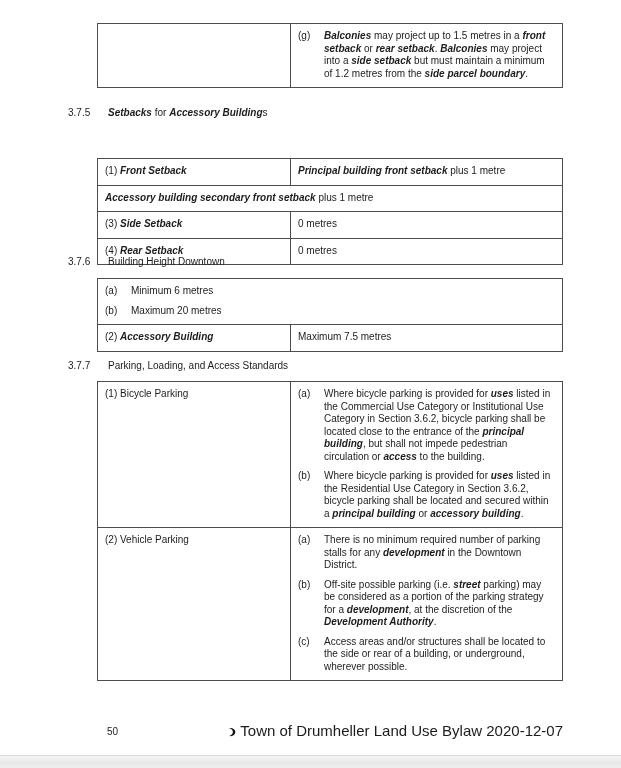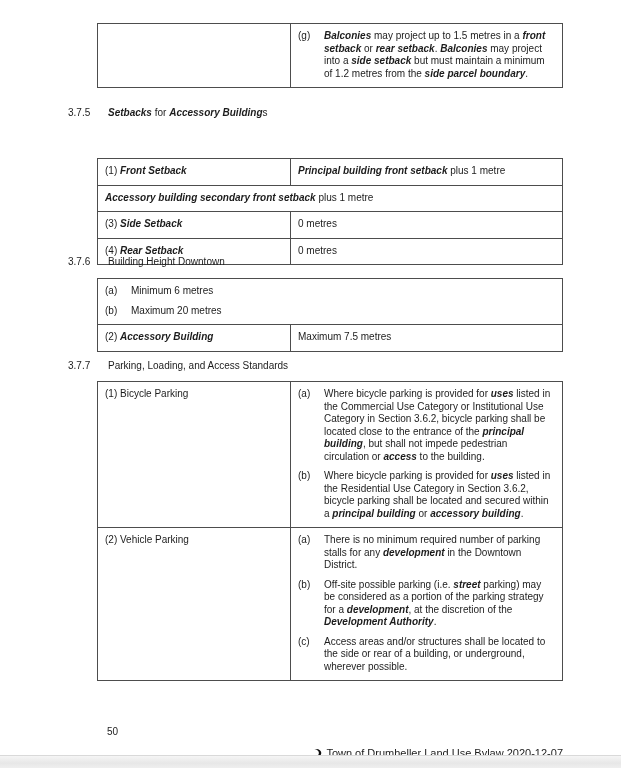--- a/index.html
+++ b/index.html
@@ -33,21 +33,21 @@
   .item:last-child { margin-bottom:0; }
   .ilabel { width:26px; flex:none; }
   .itext { flex:1; min-width:0; }
 
   .bi { font-weight:bold; font-style:italic; }
 
   
   .footer-page { position:absolute; left:95px; top:726px; font-size:10px;margin-left:12px; }
   .footer-right {
     position:absolute; right:58px; top:725px;
-    display:flex; align-items:center; gap:4px; font-size:11px;margin-top:22px;
+    display:flex; align-items:center; gap:4px; font-size:15px;
   }
   .logo { display:inline-block; width:10px; height:10px; }
 
   
   .page-edge {
     position:absolute; left:0; right:0; bottom:0; height:13px;
     border-top:1px solid #d9d9d9;
     background:linear-gradient(to bottom,#f5f5f5,#e7e7e7 60%,#efefef);
   }
 </style>

